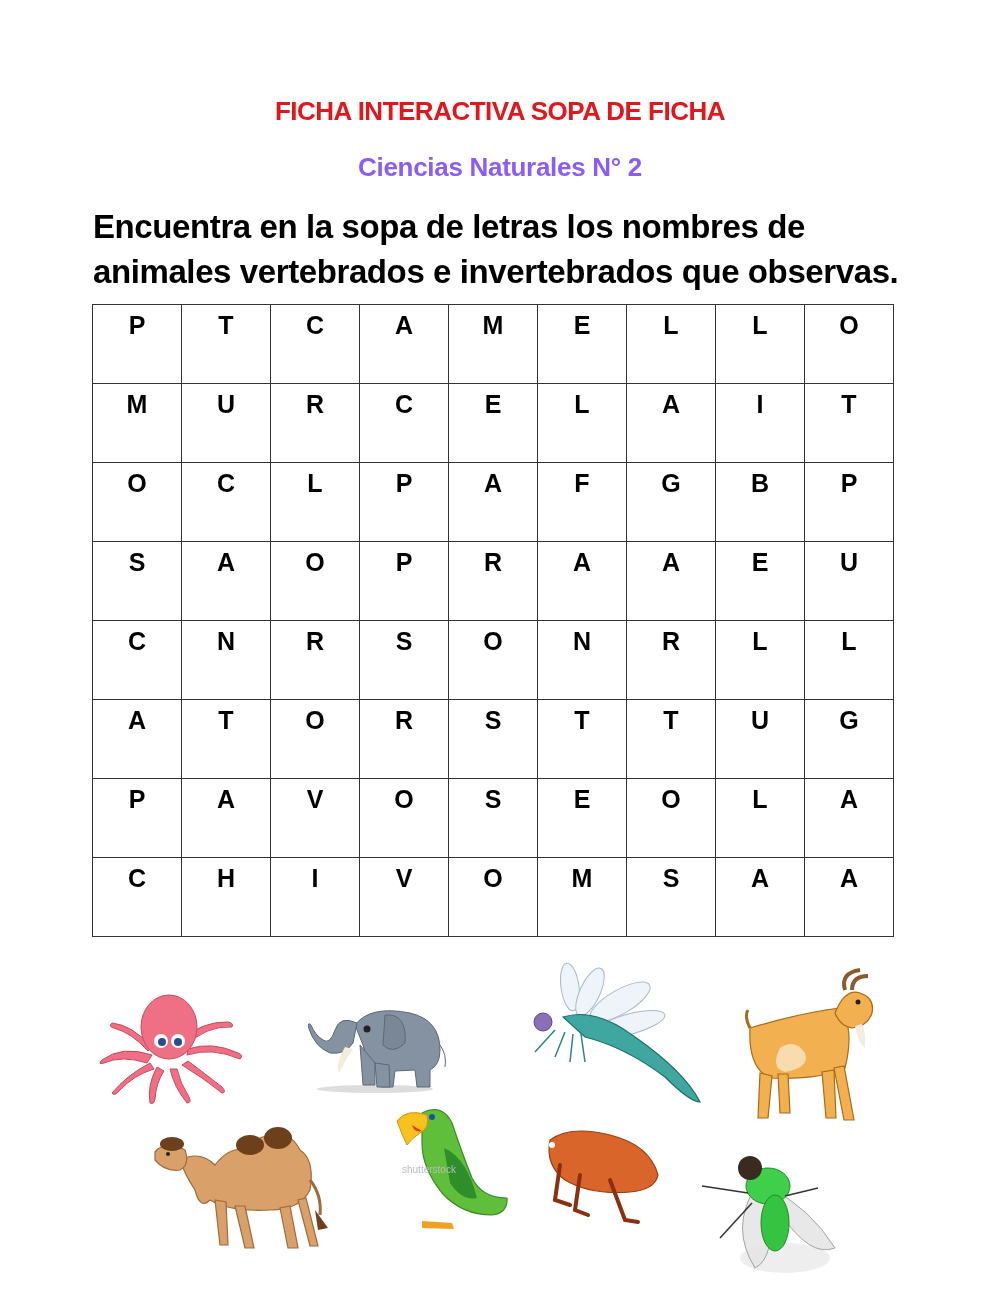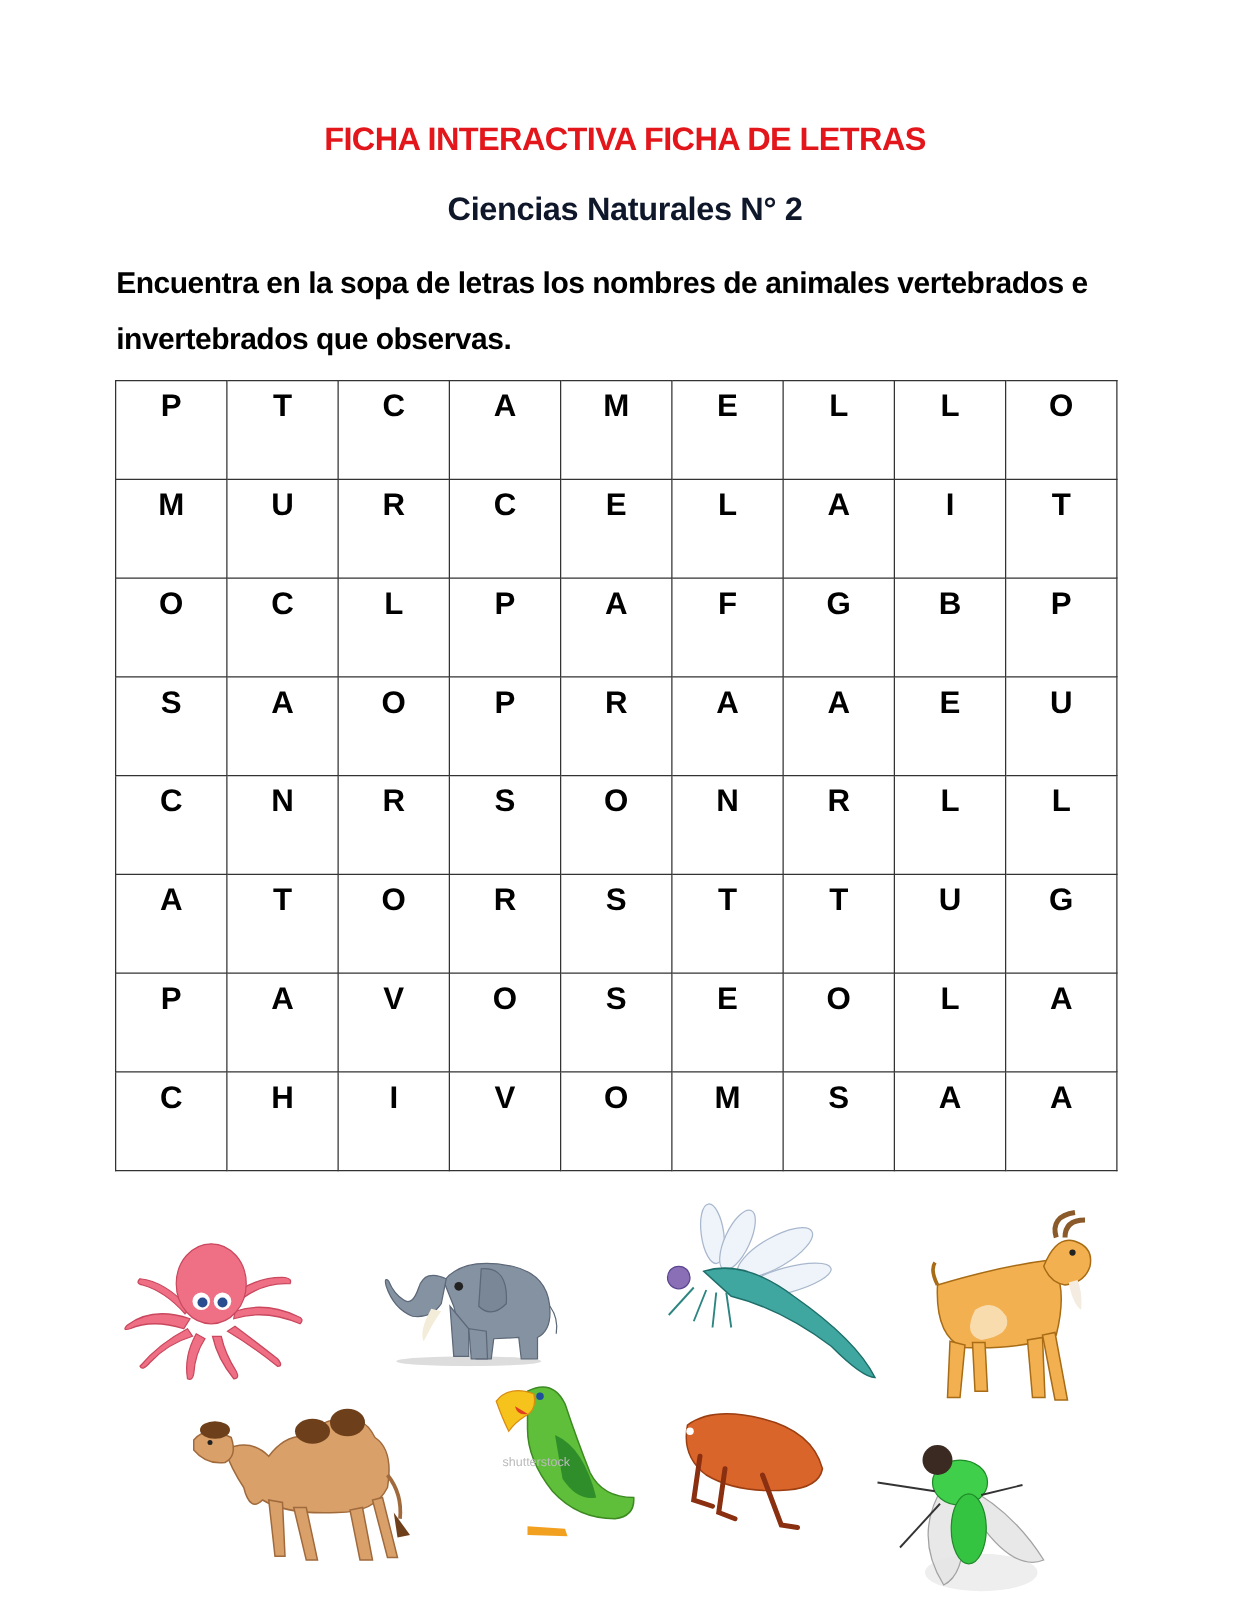--- a/index.html
+++ b/index.html
@@ -27,29 +27,29 @@
       letter-spacing: -0.5px;
     }
     .subtitle {
       position: absolute;
       top: 152px;
       left: 0;
       width: 1000px;
       text-align: center;
       font-size: 26px;
       font-weight: bold;
-      color: #0f172a;
+      color: #8b5cf6;
       letter-spacing: -0.3px;
     }
     .instructions {
       position: absolute;
       top: 204px;
       left: 93px;
       width: 820px;
-      font-size: 24px;
+      font-size: 33px;
       font-weight: bold;
       line-height: 45px;
       letter-spacing: -0.4px;
     }
     .grid {
       position: absolute;
       top: 304px;
       left: 92px;
       border-collapse: collapse;
       table-layout: fixed;
@@ -68,21 +68,21 @@
       cursor: pointer;
     }
     .animal {
       position: absolute;
     }
     .animal svg { width: 100%; height: 100%; display: block; }
   </style>
 </head>
 <body>
 
-<div class="title">FICHA INTERACTIVA FICHA DE LETRAS</div>
+<div class="title">FICHA INTERACTIVA SOPA DE FICHA</div>
 <div class="subtitle">Ciencias Naturales N° 2</div>
 <div class="instructions">Encuentra en la sopa de letras los nombres de animales vertebrados e invertebrados que observas.</div>
 
 <table class="grid">
   <tbody id="grid-body">
       <tr>
         <td>P</td>
         <td>T</td>
         <td>C</td>
         <td>A</td>

